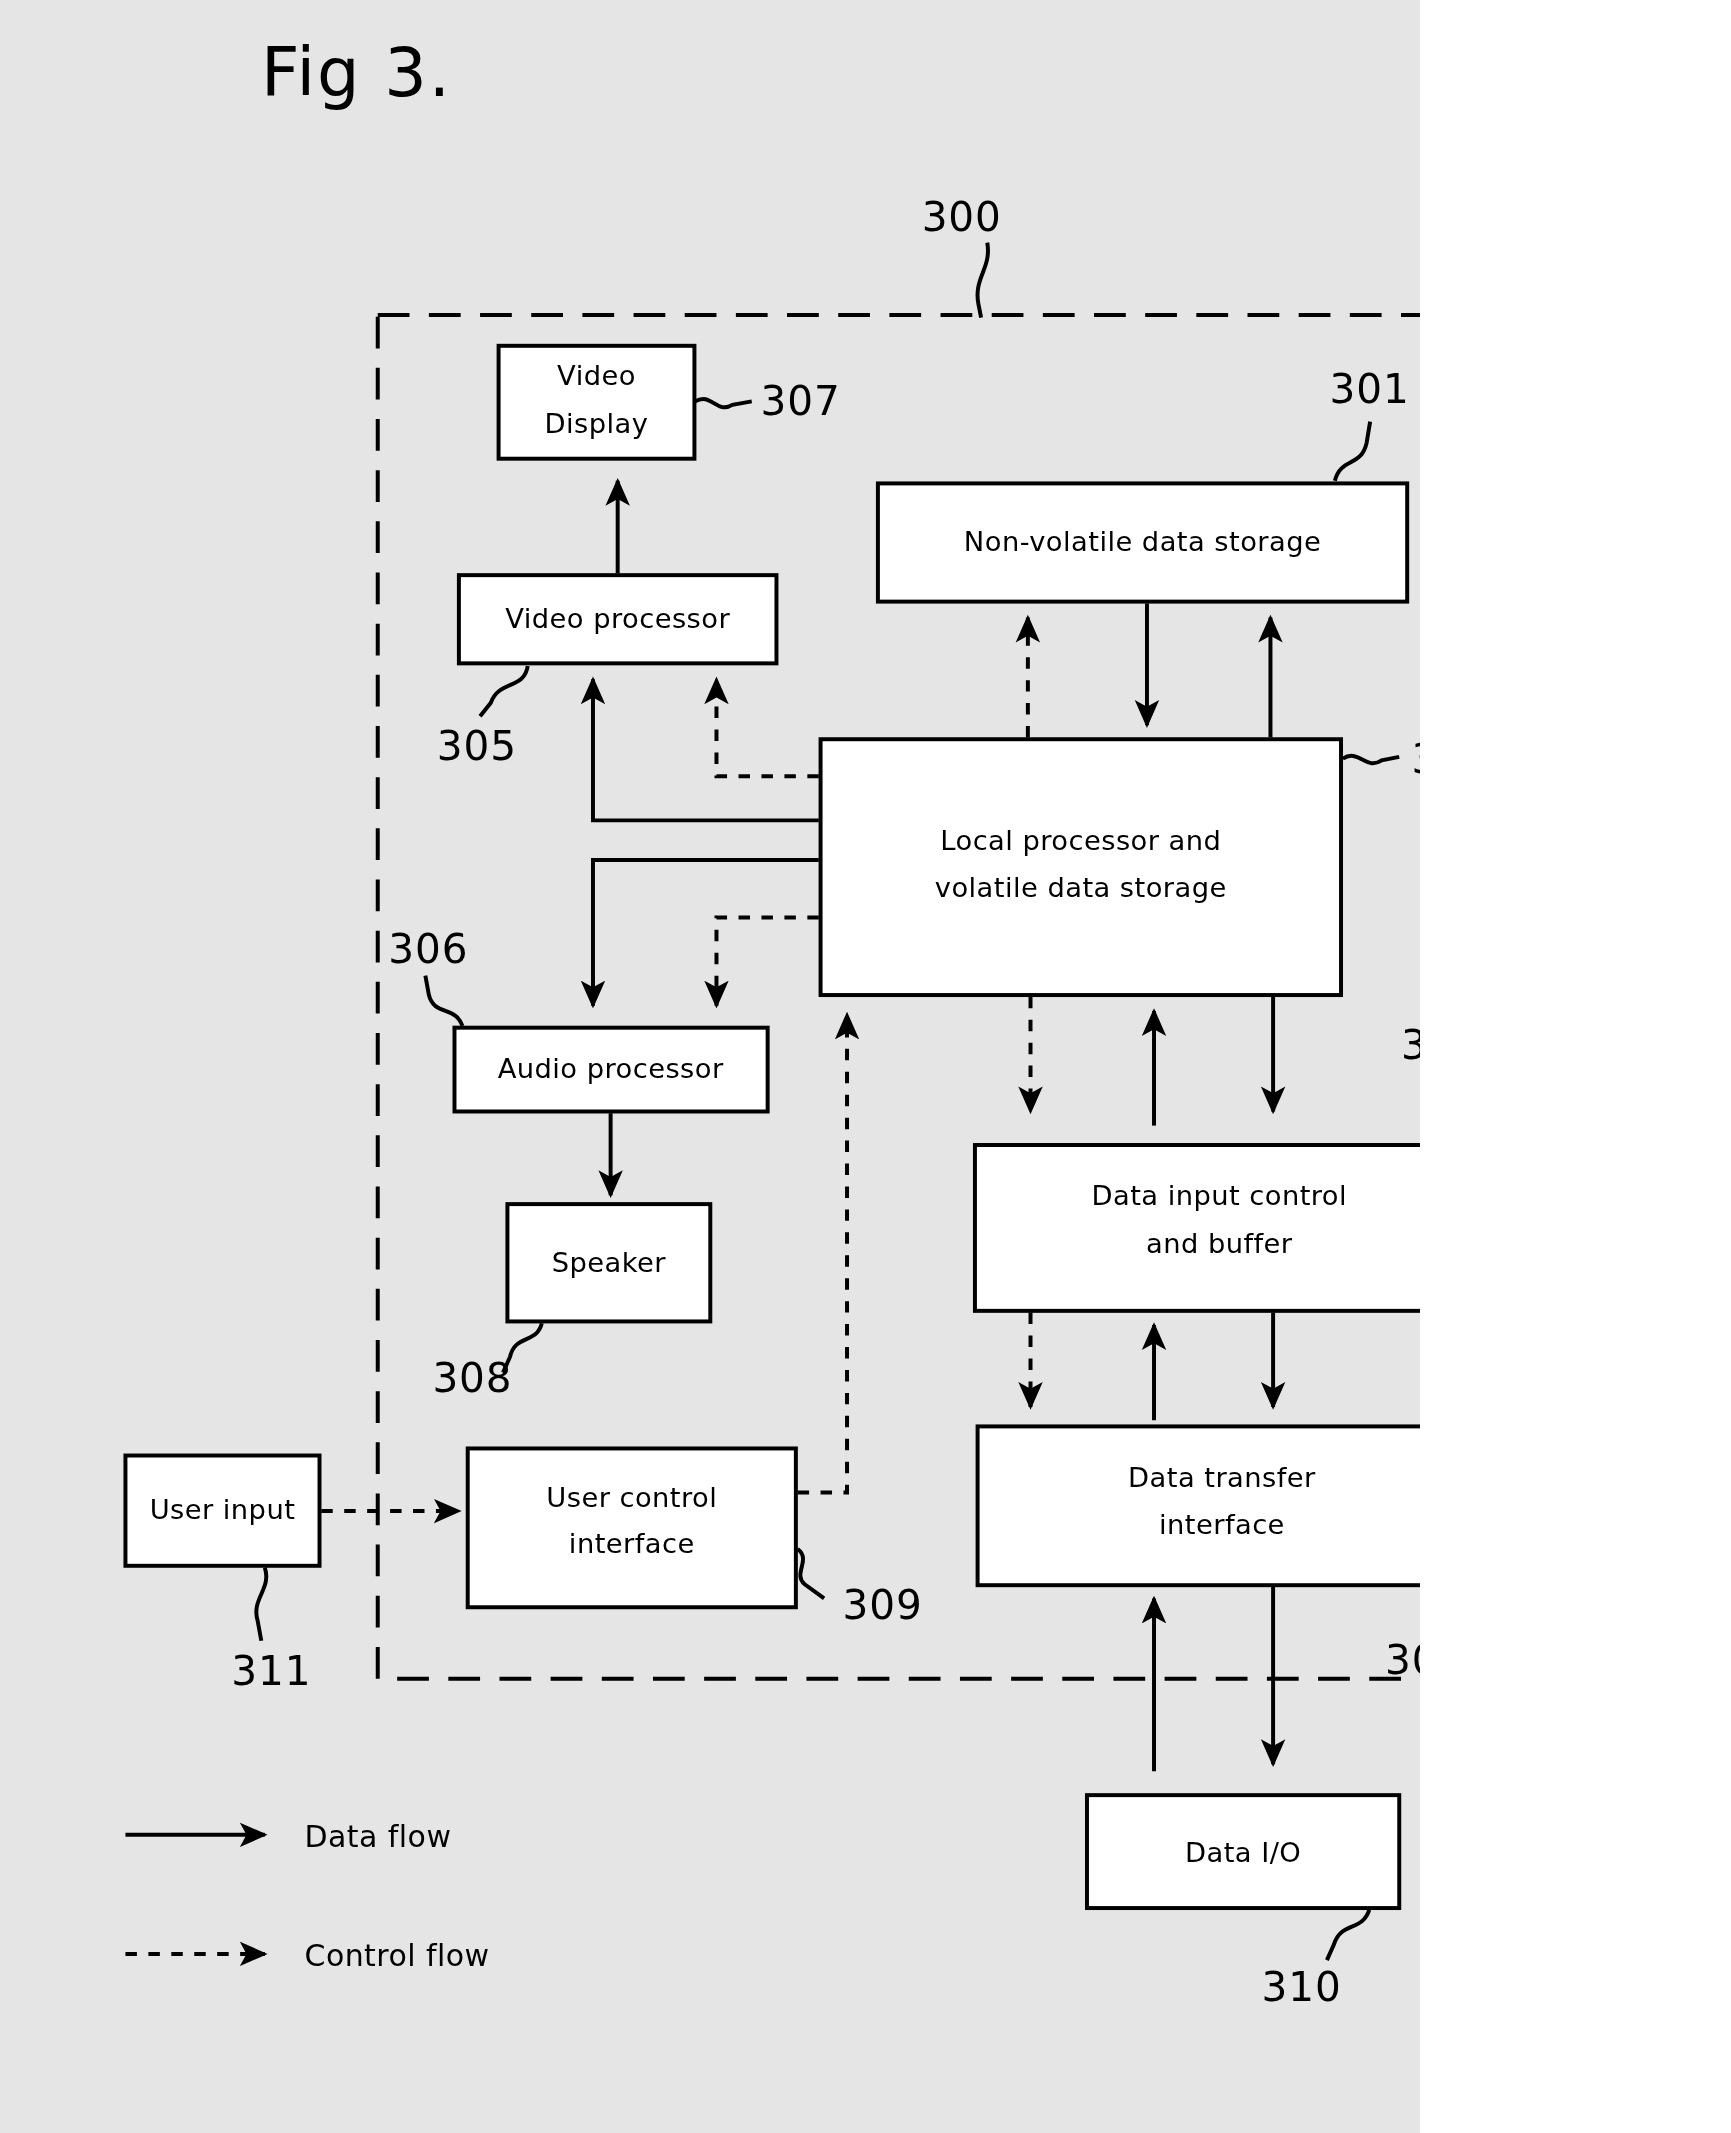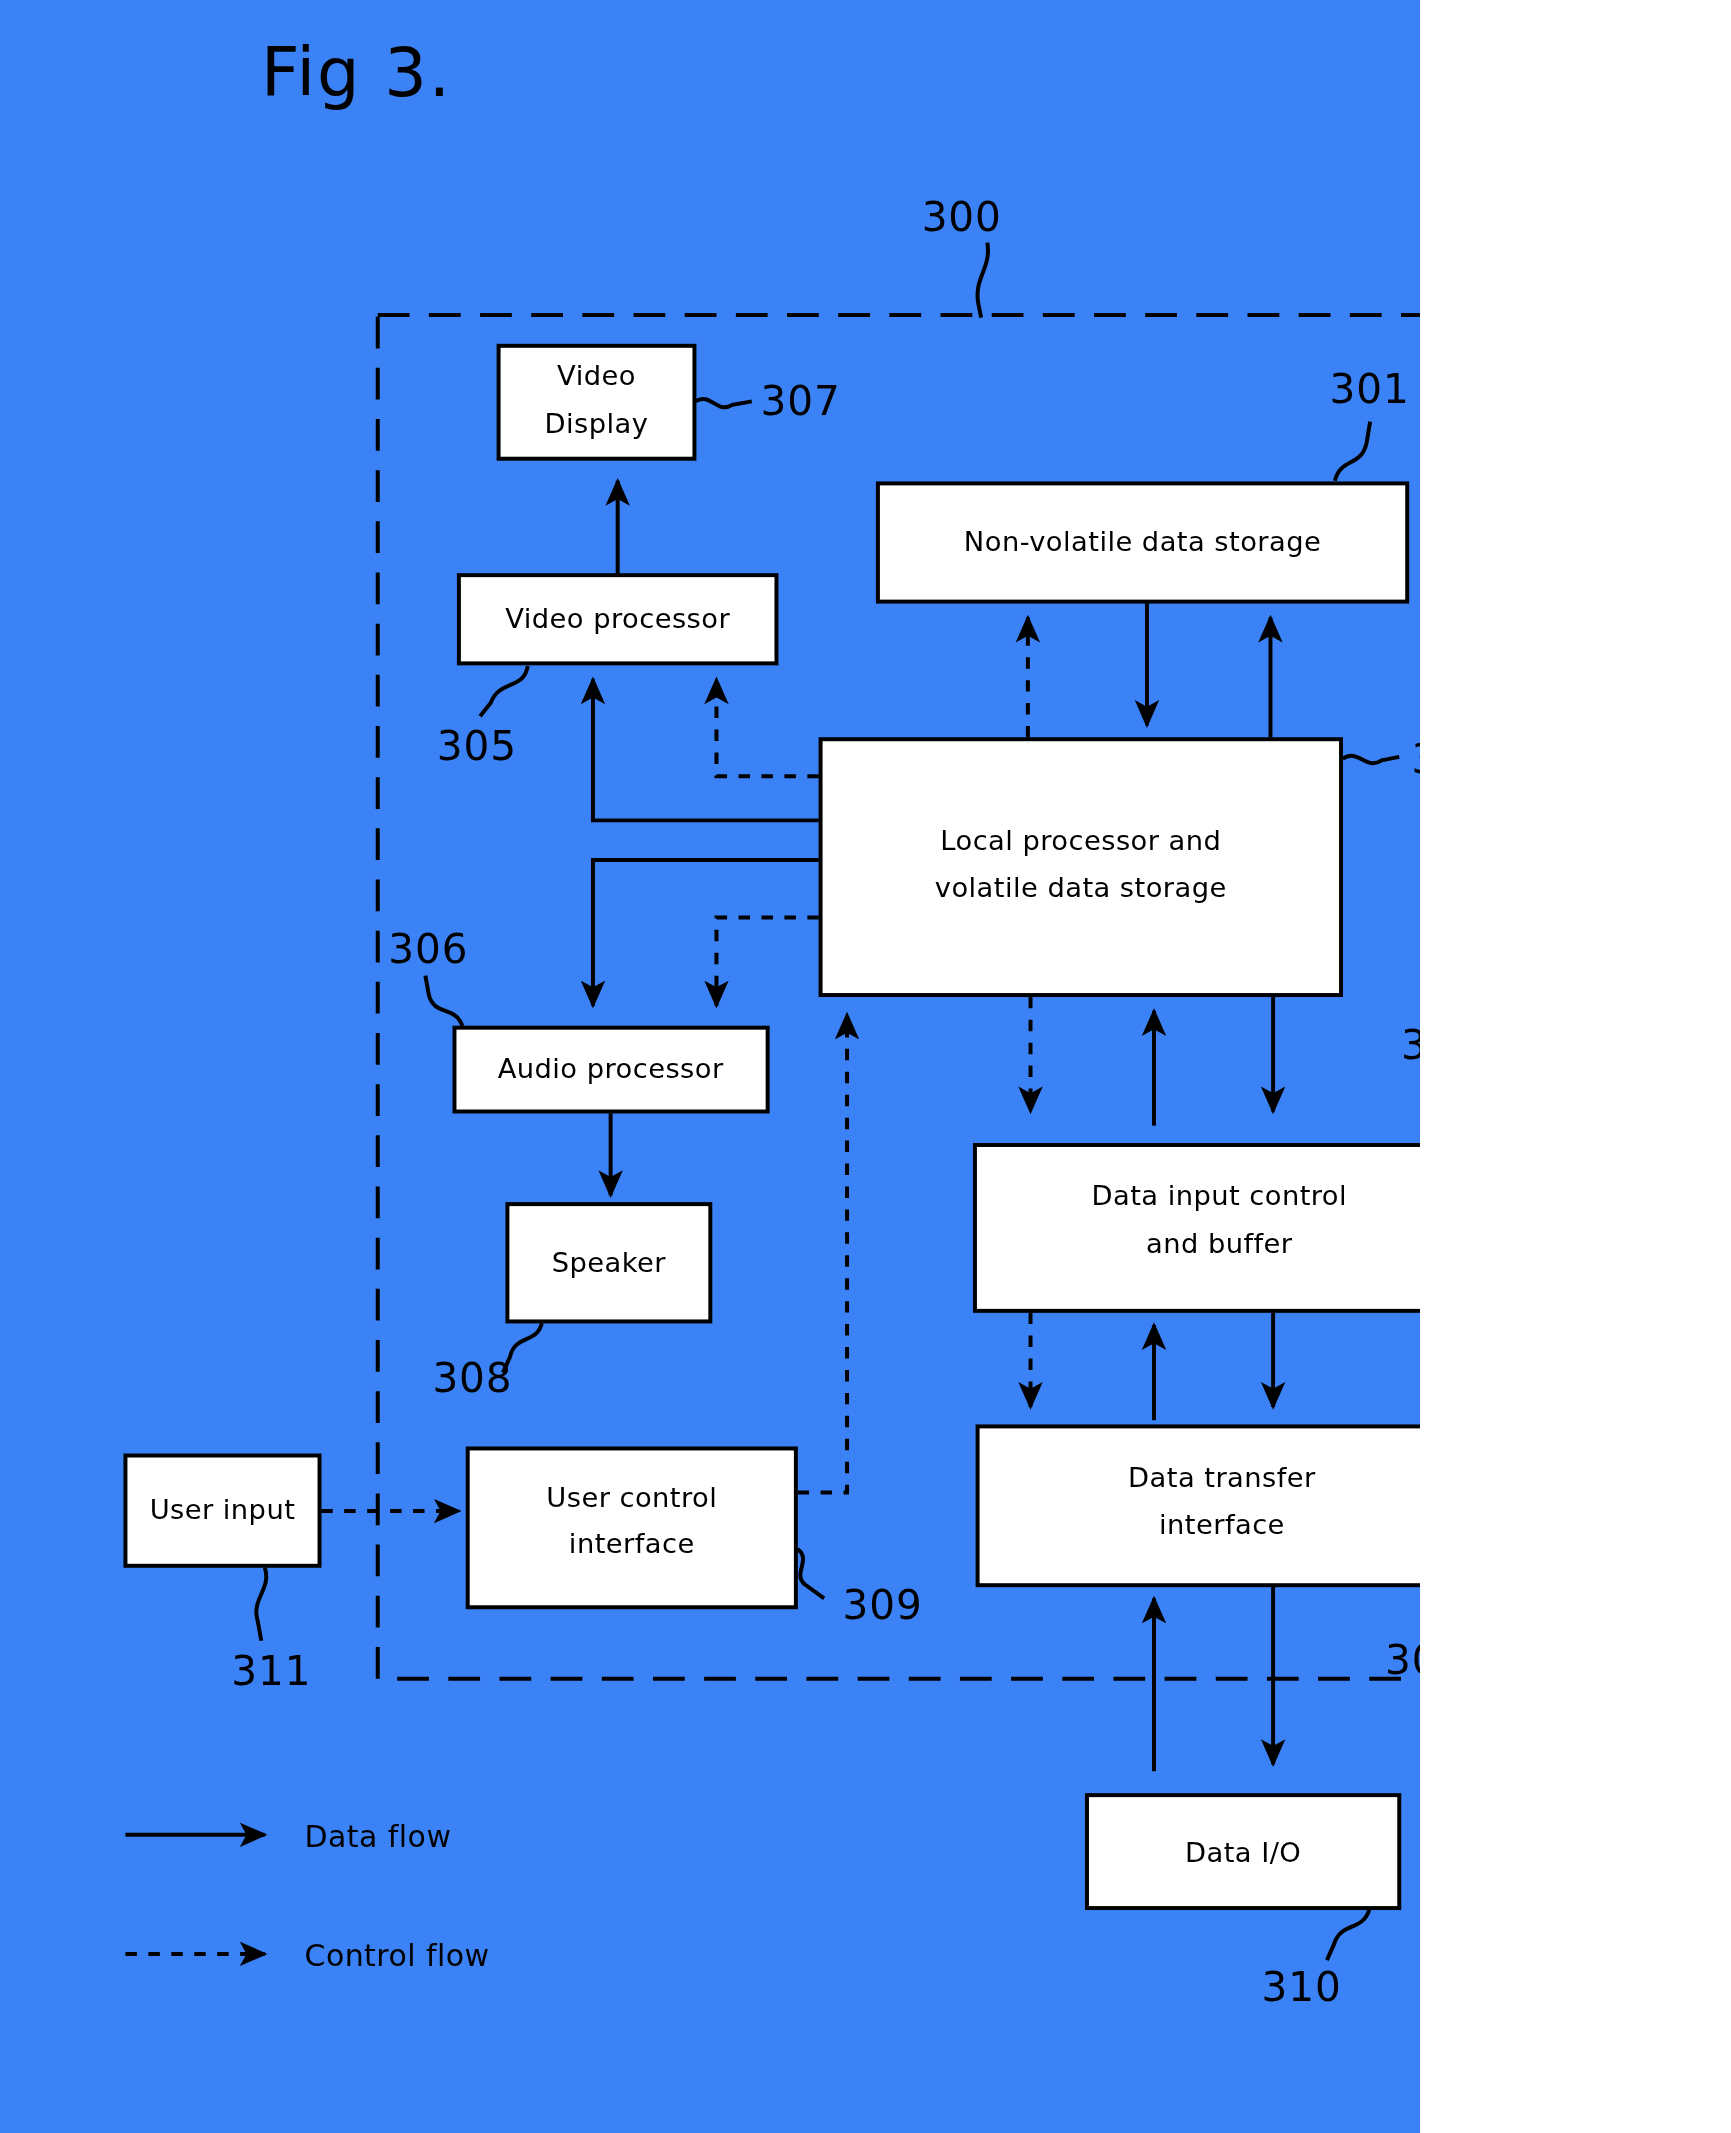--- a/index.html
+++ b/index.html
@@ -7,21 +7,21 @@
     padding: 0;
     background: #ffffff;
   }
   body {
     font-family: "DejaVu Sans", sans-serif;
   }
   #page {
     position: relative;
     width: 1420px;
     height: 2133px;
-    background: #3b82f6;
+    background: #e5e5e5;
     overflow: hidden;
   }
   #fig-title {
     position: absolute;
     left: 261px;
     top: 34px;
     font-size: 67px;
     letter-spacing: 1.8px;
     color: #000;
     font-family: "DejaVu Sans", sans-serif;

